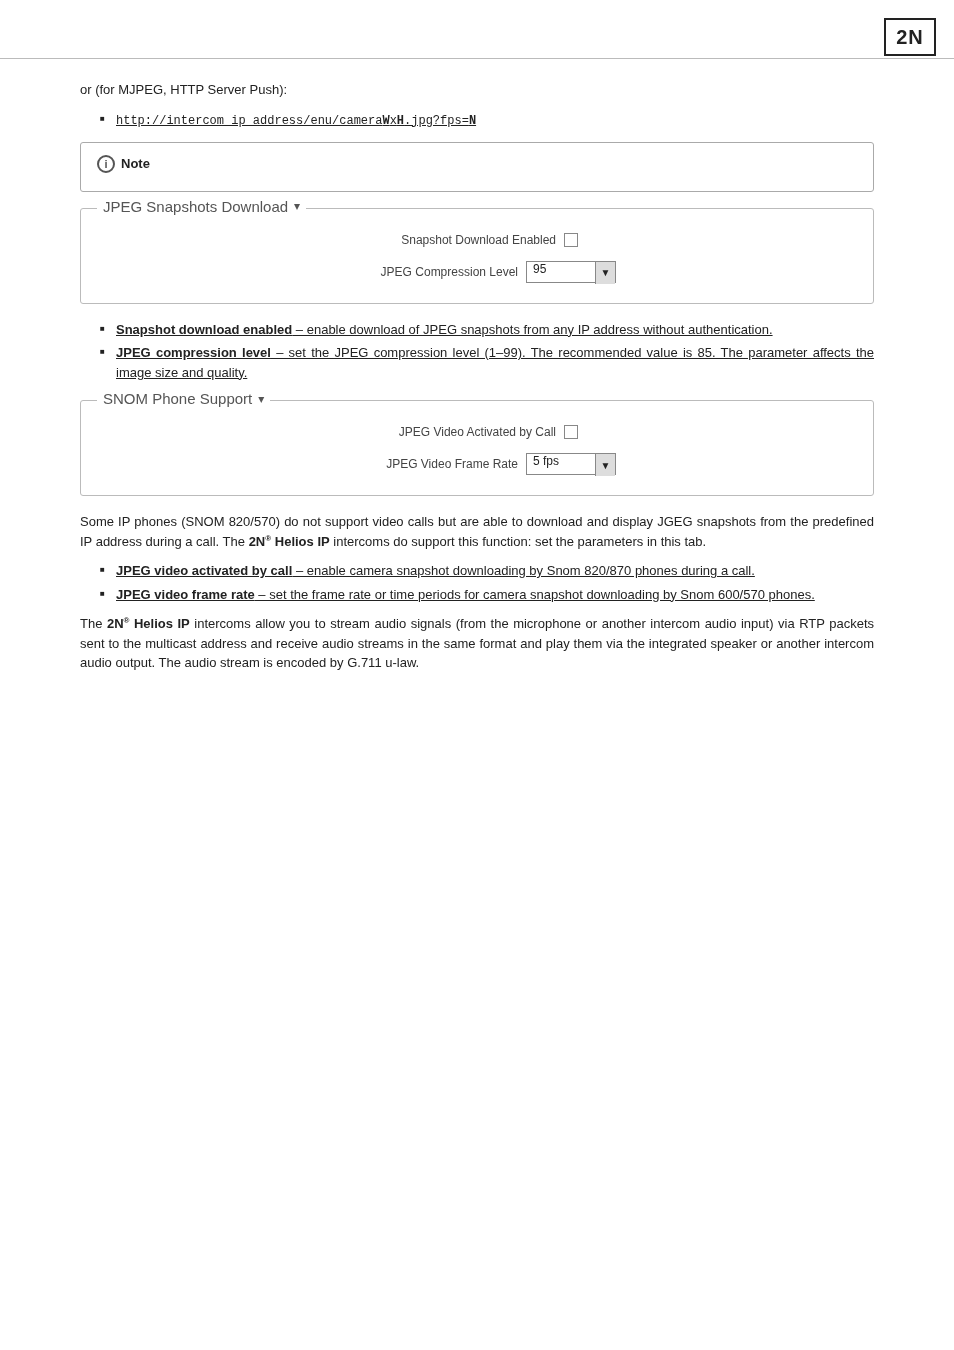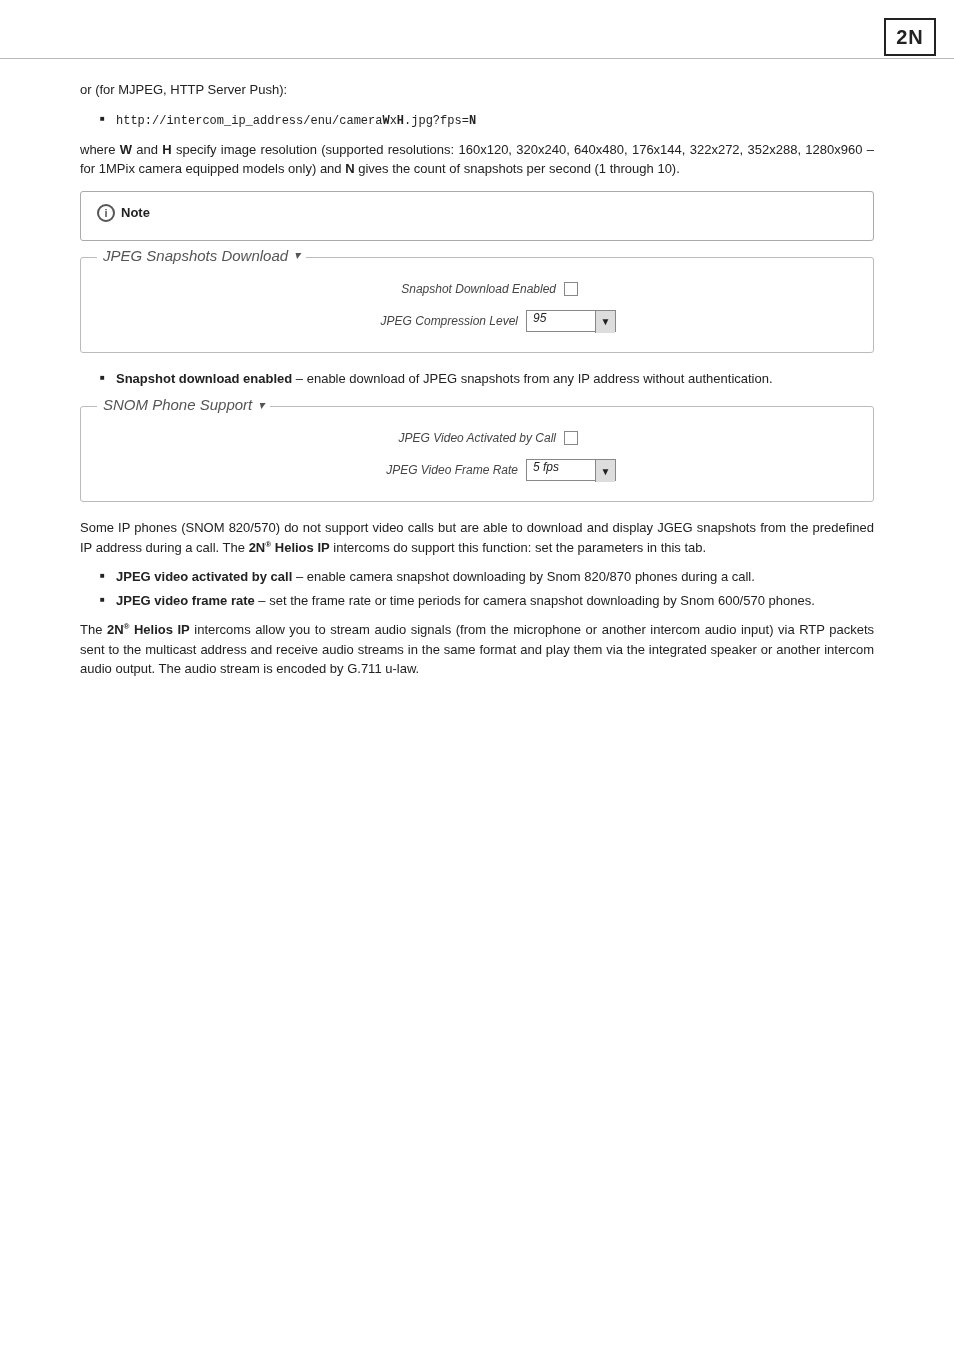--- a/index.html
+++ b/index.html
@@ -43,20 +43,21 @@
       margin-bottom: 10px;
       line-height: 1.5;
       text-align: justify;
     }
     .monospace {
       font-family: 'Courier New', monospace;
       font-size: 12px;
     }
     .bullet-list {
       margin: 8px 0 10px 20px;
+      text-decoration: underline;
     }
     .bullet-list li {
       list-style: none;
       padding-left: 16px;
       position: relative;
       margin-bottom: 4px;
       line-height: 1.5;
       text-align: justify;
     }
     .bullet-list li::before {
@@ -93,21 +94,20 @@
       font-weight: bold;
       color: #555;
       flex-shrink: 0;
     }
     .settings-box {
       border: 1px solid #bbb;
       border-radius: 3px;
       margin: 14px 0 16px 0;
       padding: 10px 0 14px 0;
       position: relative;
-      font-style: italic;
     }
     .settings-box-title {
       position: absolute;
       top: -11px;
       left: 16px;
       background: #fff;
       padding: 0 6px;
       font-size: 15px;
       color: #555;
       display: flex;
@@ -194,23 +194,20 @@
   <p style="margin-top: 20px;">or (for MJPEG, HTTP Server Push):</p>
 
   <ul class="bullet-list">
     <li>
       <span class="monospace">
         http://intercom_ip_address/enu/camera<b>W</b>x<b>H</b>.jpg?fps=<b>N</b>
       </span>
     </li>
   </ul>
 
-  <p>
-    where <b>W</b> and <b>H</b> specify image resolution (supported resolutions: 160x120, 320x240, 640x480, 176x144, 322x272, 352x288, 1280x960 – for 1MPix camera equipped models only) and <b>N</b> gives the count of snapshots per second (1 through 10).
-  </p>
 
   <div class="note-box">
     <div class="note-header">
       <div class="note-icon">i</div>
       <span>Note</span>
     </div>
   </div>
 
   <div class="settings-box">
     <div class="settings-box-title">
@@ -225,20 +222,21 @@
       <span class="settings-label">JPEG Compression Level</span>
       <div class="settings-select">
         <span class="settings-select-value">95</span>
         <div class="settings-select-arrow">▼</div>
       </div>
     </div>
   </div>
 
   <ul class="bullet-list">
     <li><b>Snapshot download enabled</b><span> – enable download of JPEG snapshots from any IP address without authentication.</span></li>
+    <li><b>JPEG compression level</b><span> – set the JPEG compression level (1–99). The recommended value is 85. The parameter affects the image size and quality.</span></li>
   </ul>
 
   <div class="settings-box" style="margin-top: 18px;">
     <div class="settings-box-title">
       <span>SNOM Phone Support</span>
       <span class="chevron">▾</span>
     </div>
     <div class="settings-row">
       <span class="settings-label">JPEG Video Activated by Call</span>
       <div class="settings-checkbox"></div>

